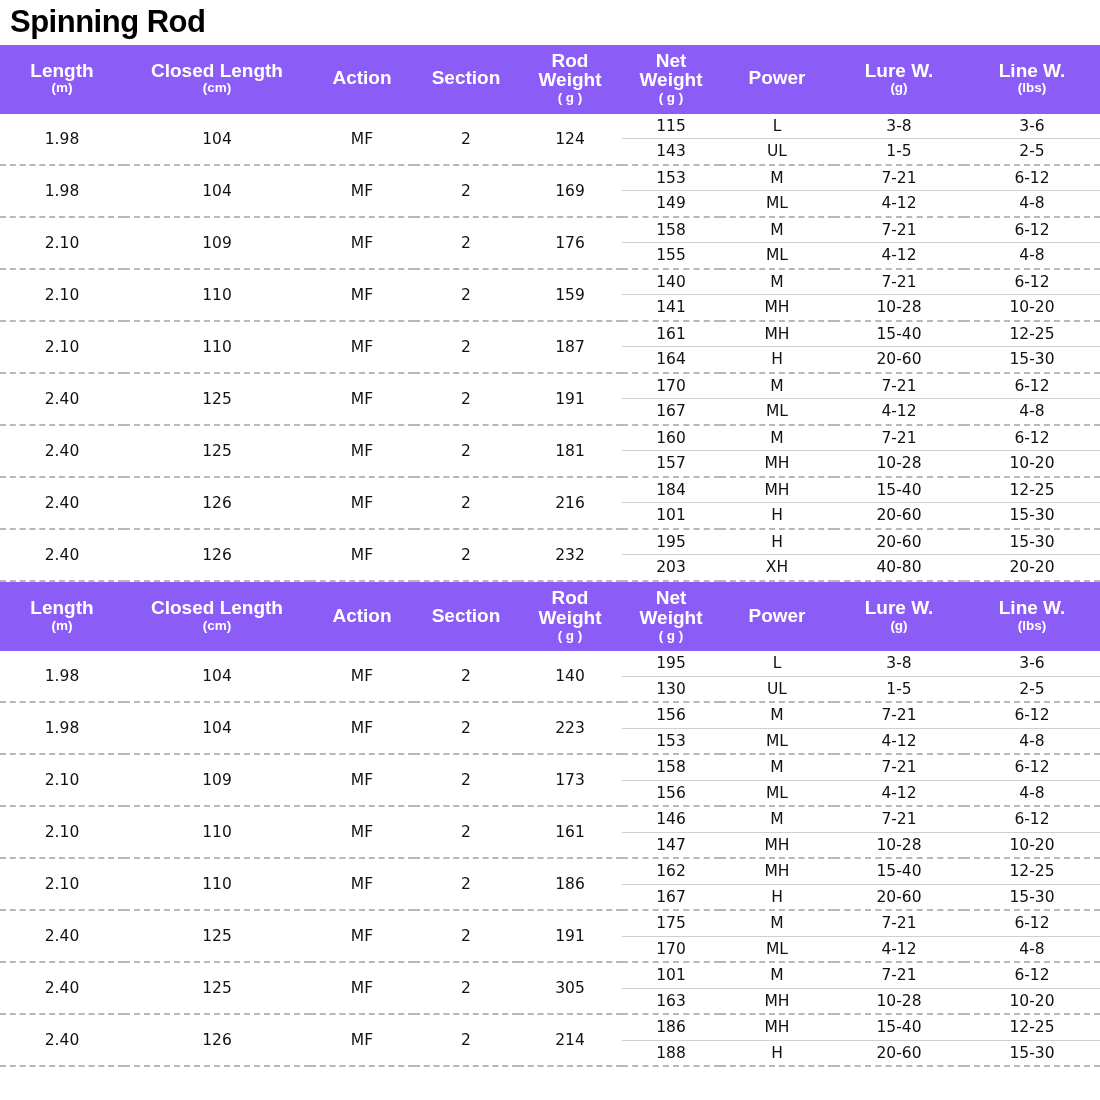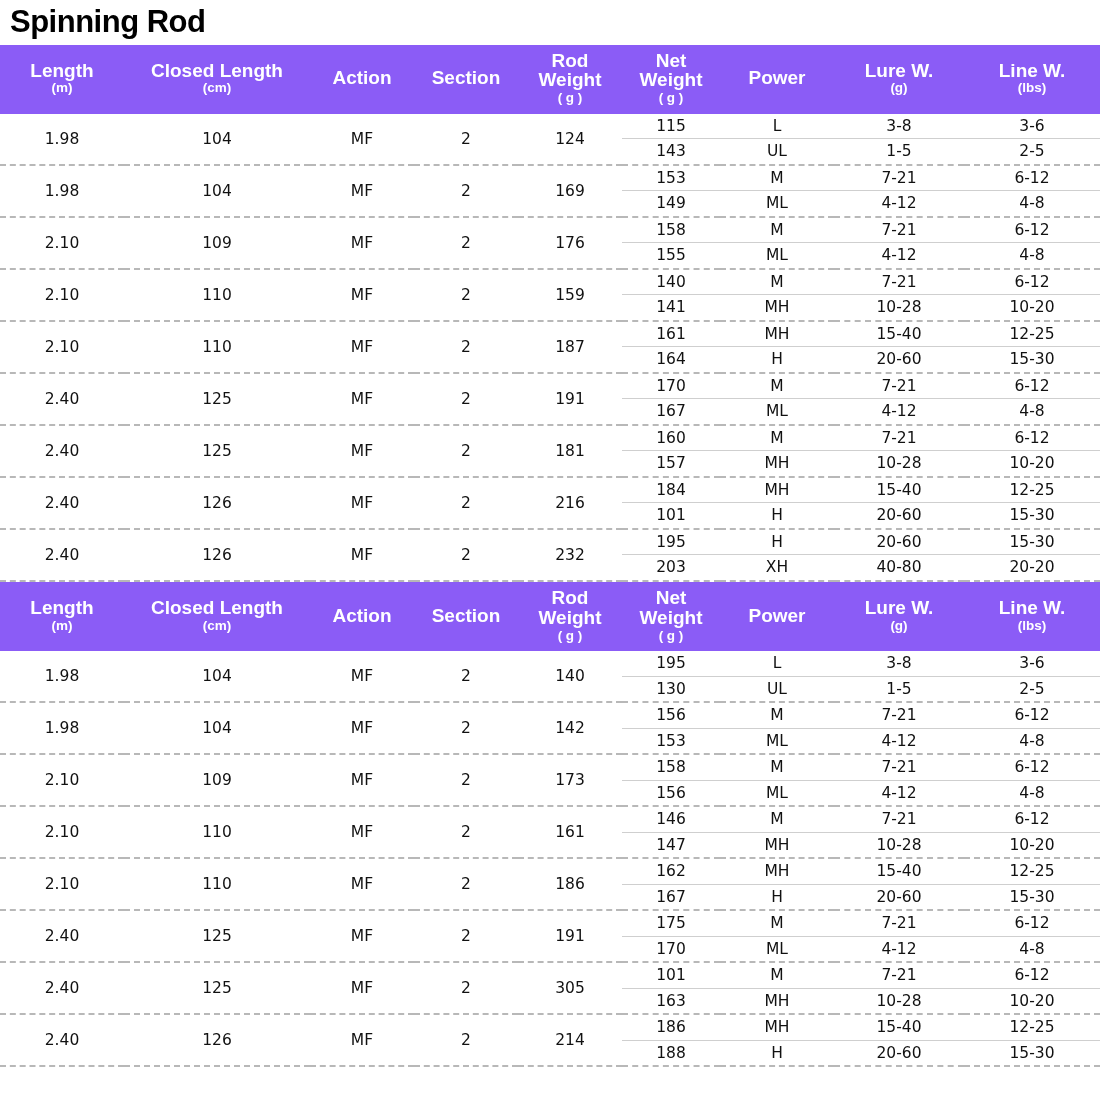--- a/index.html
+++ b/index.html
@@ -368,21 +368,21 @@
               <td class="sub">130</td>
               <td class="sub">UL</td>
               <td class="sub">1-5</td>
               <td class="sub">2-5</td>
             </tr>
             <tr class="sub-first">
               <td class="group" rowspan="2">1.98</td>
               <td class="group" rowspan="2">104</td>
               <td class="group" rowspan="2">MF</td>
               <td class="group" rowspan="2">2</td>
-              <td class="group" rowspan="2">142</td>
+              <td class="group" rowspan="2">223</td>
               <td class="sub">156</td>
               <td class="sub">M</td>
               <td class="sub">7-21</td>
               <td class="sub">6-12</td>
             </tr>
             <tr class="sub-last">
               <td class="sub">153</td>
               <td class="sub">ML</td>
               <td class="sub">4-12</td>
               <td class="sub">4-8</td>

